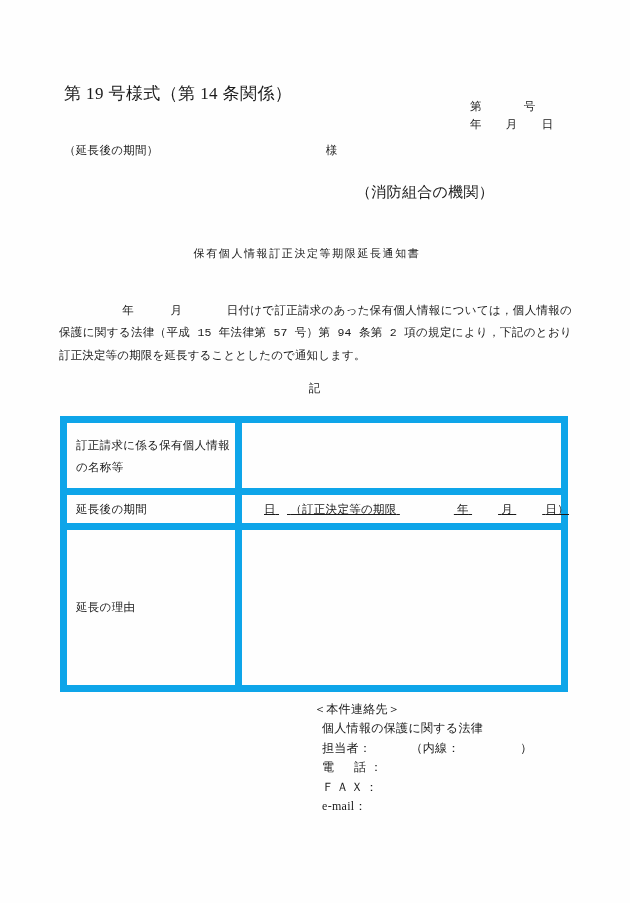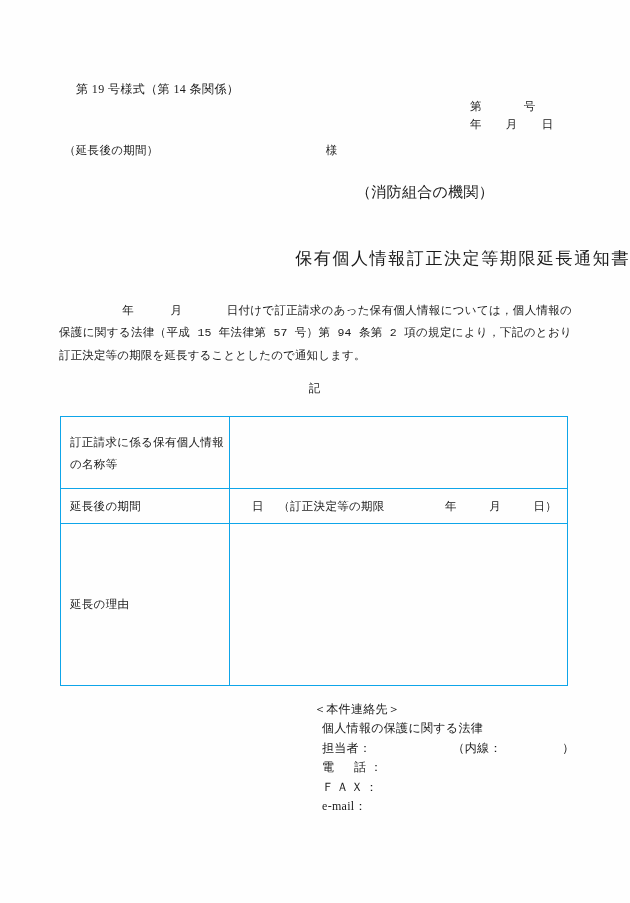--- a/index.html
+++ b/index.html
@@ -21,23 +21,23 @@
 
   .page {
     position: absolute;
     inset: 0;
     background: #fefefe;
   }
 
   
   .form-no {
     position: absolute;
-    left: 76px;
+    left: 64px;
     top: 80px;
-    font-size: 12px;
+    font-size: 17px;
     letter-spacing: 0.4px;
     white-space: nowrap;
   }
 
   .doc-meta {
     position: absolute;
     left: 470px;
     top: 98px;
     width: 120px;
     font-size: 11.5px;
@@ -71,24 +71,24 @@
     top: 180px;
     font-size: 15px;
     white-space: nowrap;
     letter-spacing: 0.3px;
   }
 
   
   .doc-title {
     position: absolute;
     left: 0;
-    right: 0;
+    right: 16px;
     top: 245px;
-    text-align: right;
-    font-size: 17px;
+    text-align: center;
+    font-size: 11px;
     letter-spacing: 1.6px;
     white-space: nowrap;
   }
 
   
   .body-text {
     position: absolute;
     left: 59px;
     top: 300px;
     width: 513px;
@@ -117,51 +117,51 @@
   .form-table {
     position: absolute;
     left: 60px;
     top: 416px;
     width: 508px;
     border-collapse: collapse;
     table-layout: fixed;
     font-size: 11.5px;
   }
   .form-table td {
-    border: 1px solid #0ea5e9;
+    border: 7px solid #0ea5e9;
     padding: 0;
     vertical-align: middle;
   }
   .form-table .col-label { width: 168px; }
   .form-table .cell-inner {
     padding: 0 0 0 9px;
     letter-spacing: 0.3px;
   }
   .row-a .col-label .cell-inner { line-height: 1.85; padding-top: 2px; }
   .row-a { height: 72px; }
   .row-b { height: 35px; }
   .row-c { height: 162px; }
-  .value-cell .cell-inner { padding-left: 22px; white-space: nowrap; }
+  .value-cell .cell-inner { padding-left: 22px; white-space: nowrap; text-decoration: underline; }
   .value-cell .sp-a { display: inline-block; width: 8px; }
   .value-cell .sp-b { display: inline-block; width: 54px; }
   .value-cell .sp-c { display: inline-block; width: 26px; }
 
   
   .contact {
     position: absolute;
     left: 322px;
     top: 700px;
     font-size: 12px;
     line-height: 1.62;
     letter-spacing: 0.3px;
     white-space: nowrap;
   }
   .contact .c-head { margin-left: -8px; }
   .contact .row { display: block; }
-  .contact .ext { display: inline-block; margin-left: 78px; }
+  .contact .ext { display: inline-block; margin-left: 36px; }
   .contact .ext .paren-sp { display: inline-block; width: 54px; }
   .contact .lbl-tel { letter-spacing: 4px; }
   .contact .lbl-fax { letter-spacing: 2.5px; font-family: Liberation Serif, serif; }
   .contact .mono { font-family: "Liberation Serif", serif; }
 </style>
 </head>
 <body>
 
 <div class="page">
 

